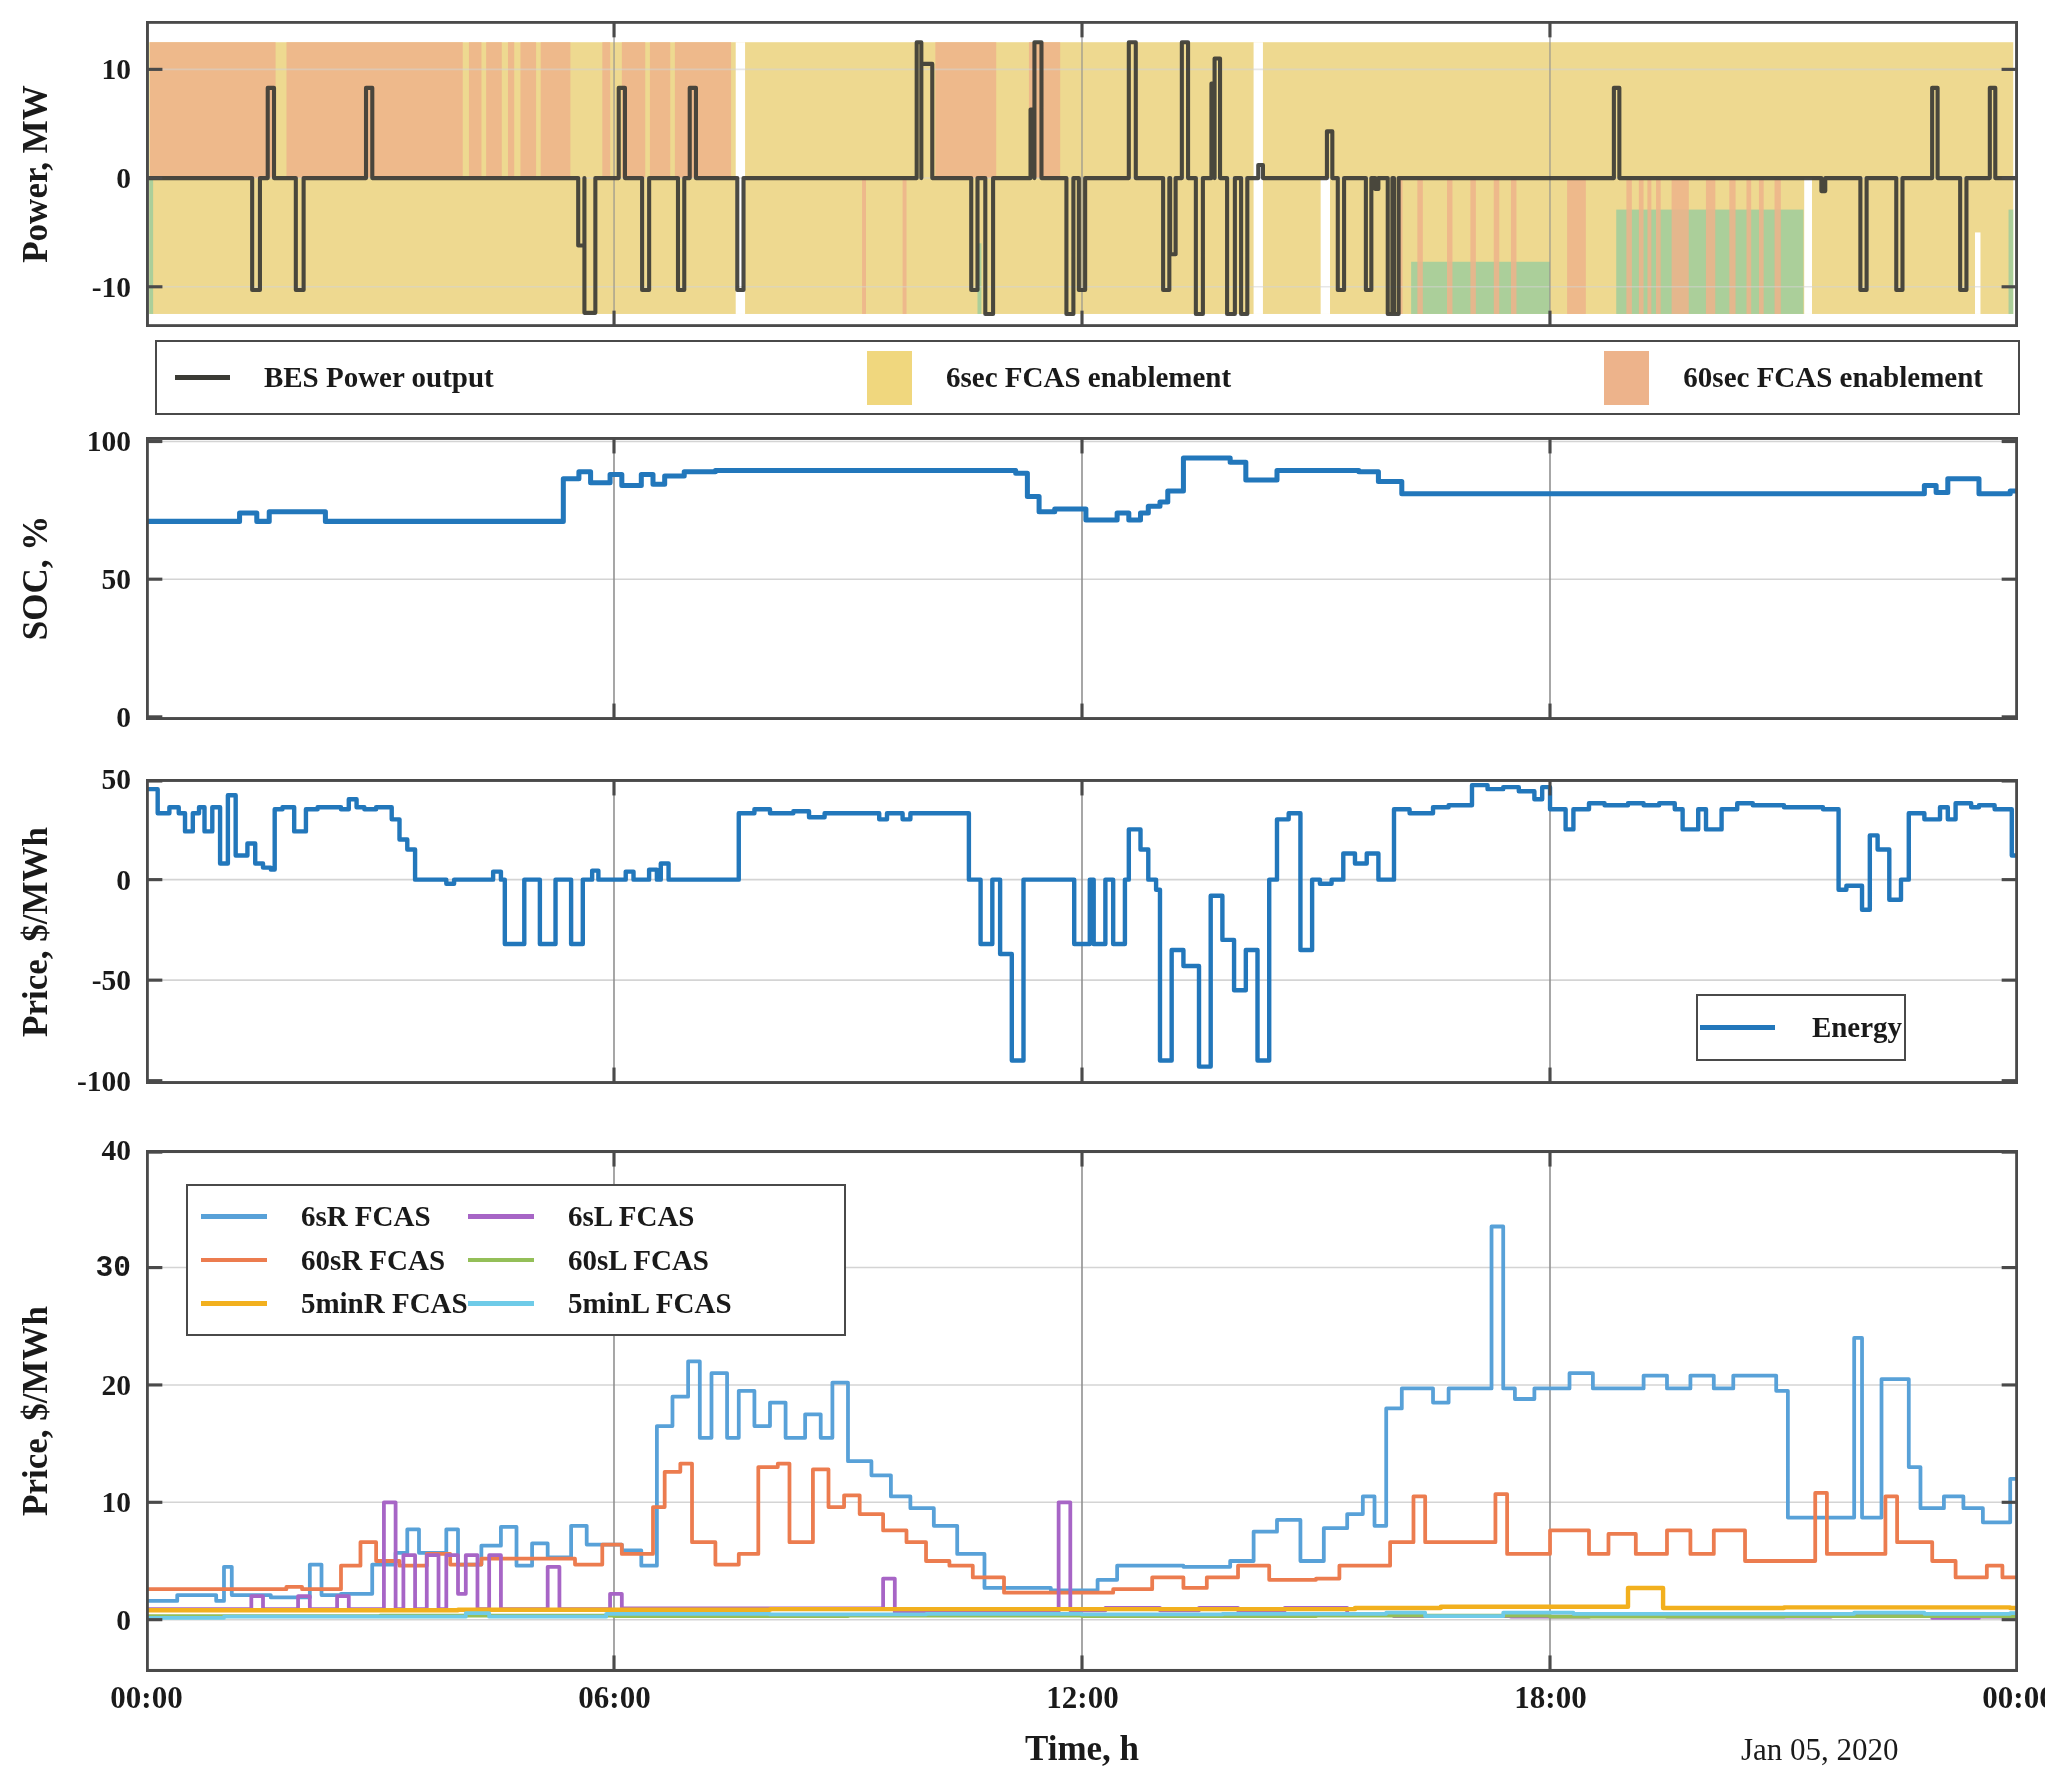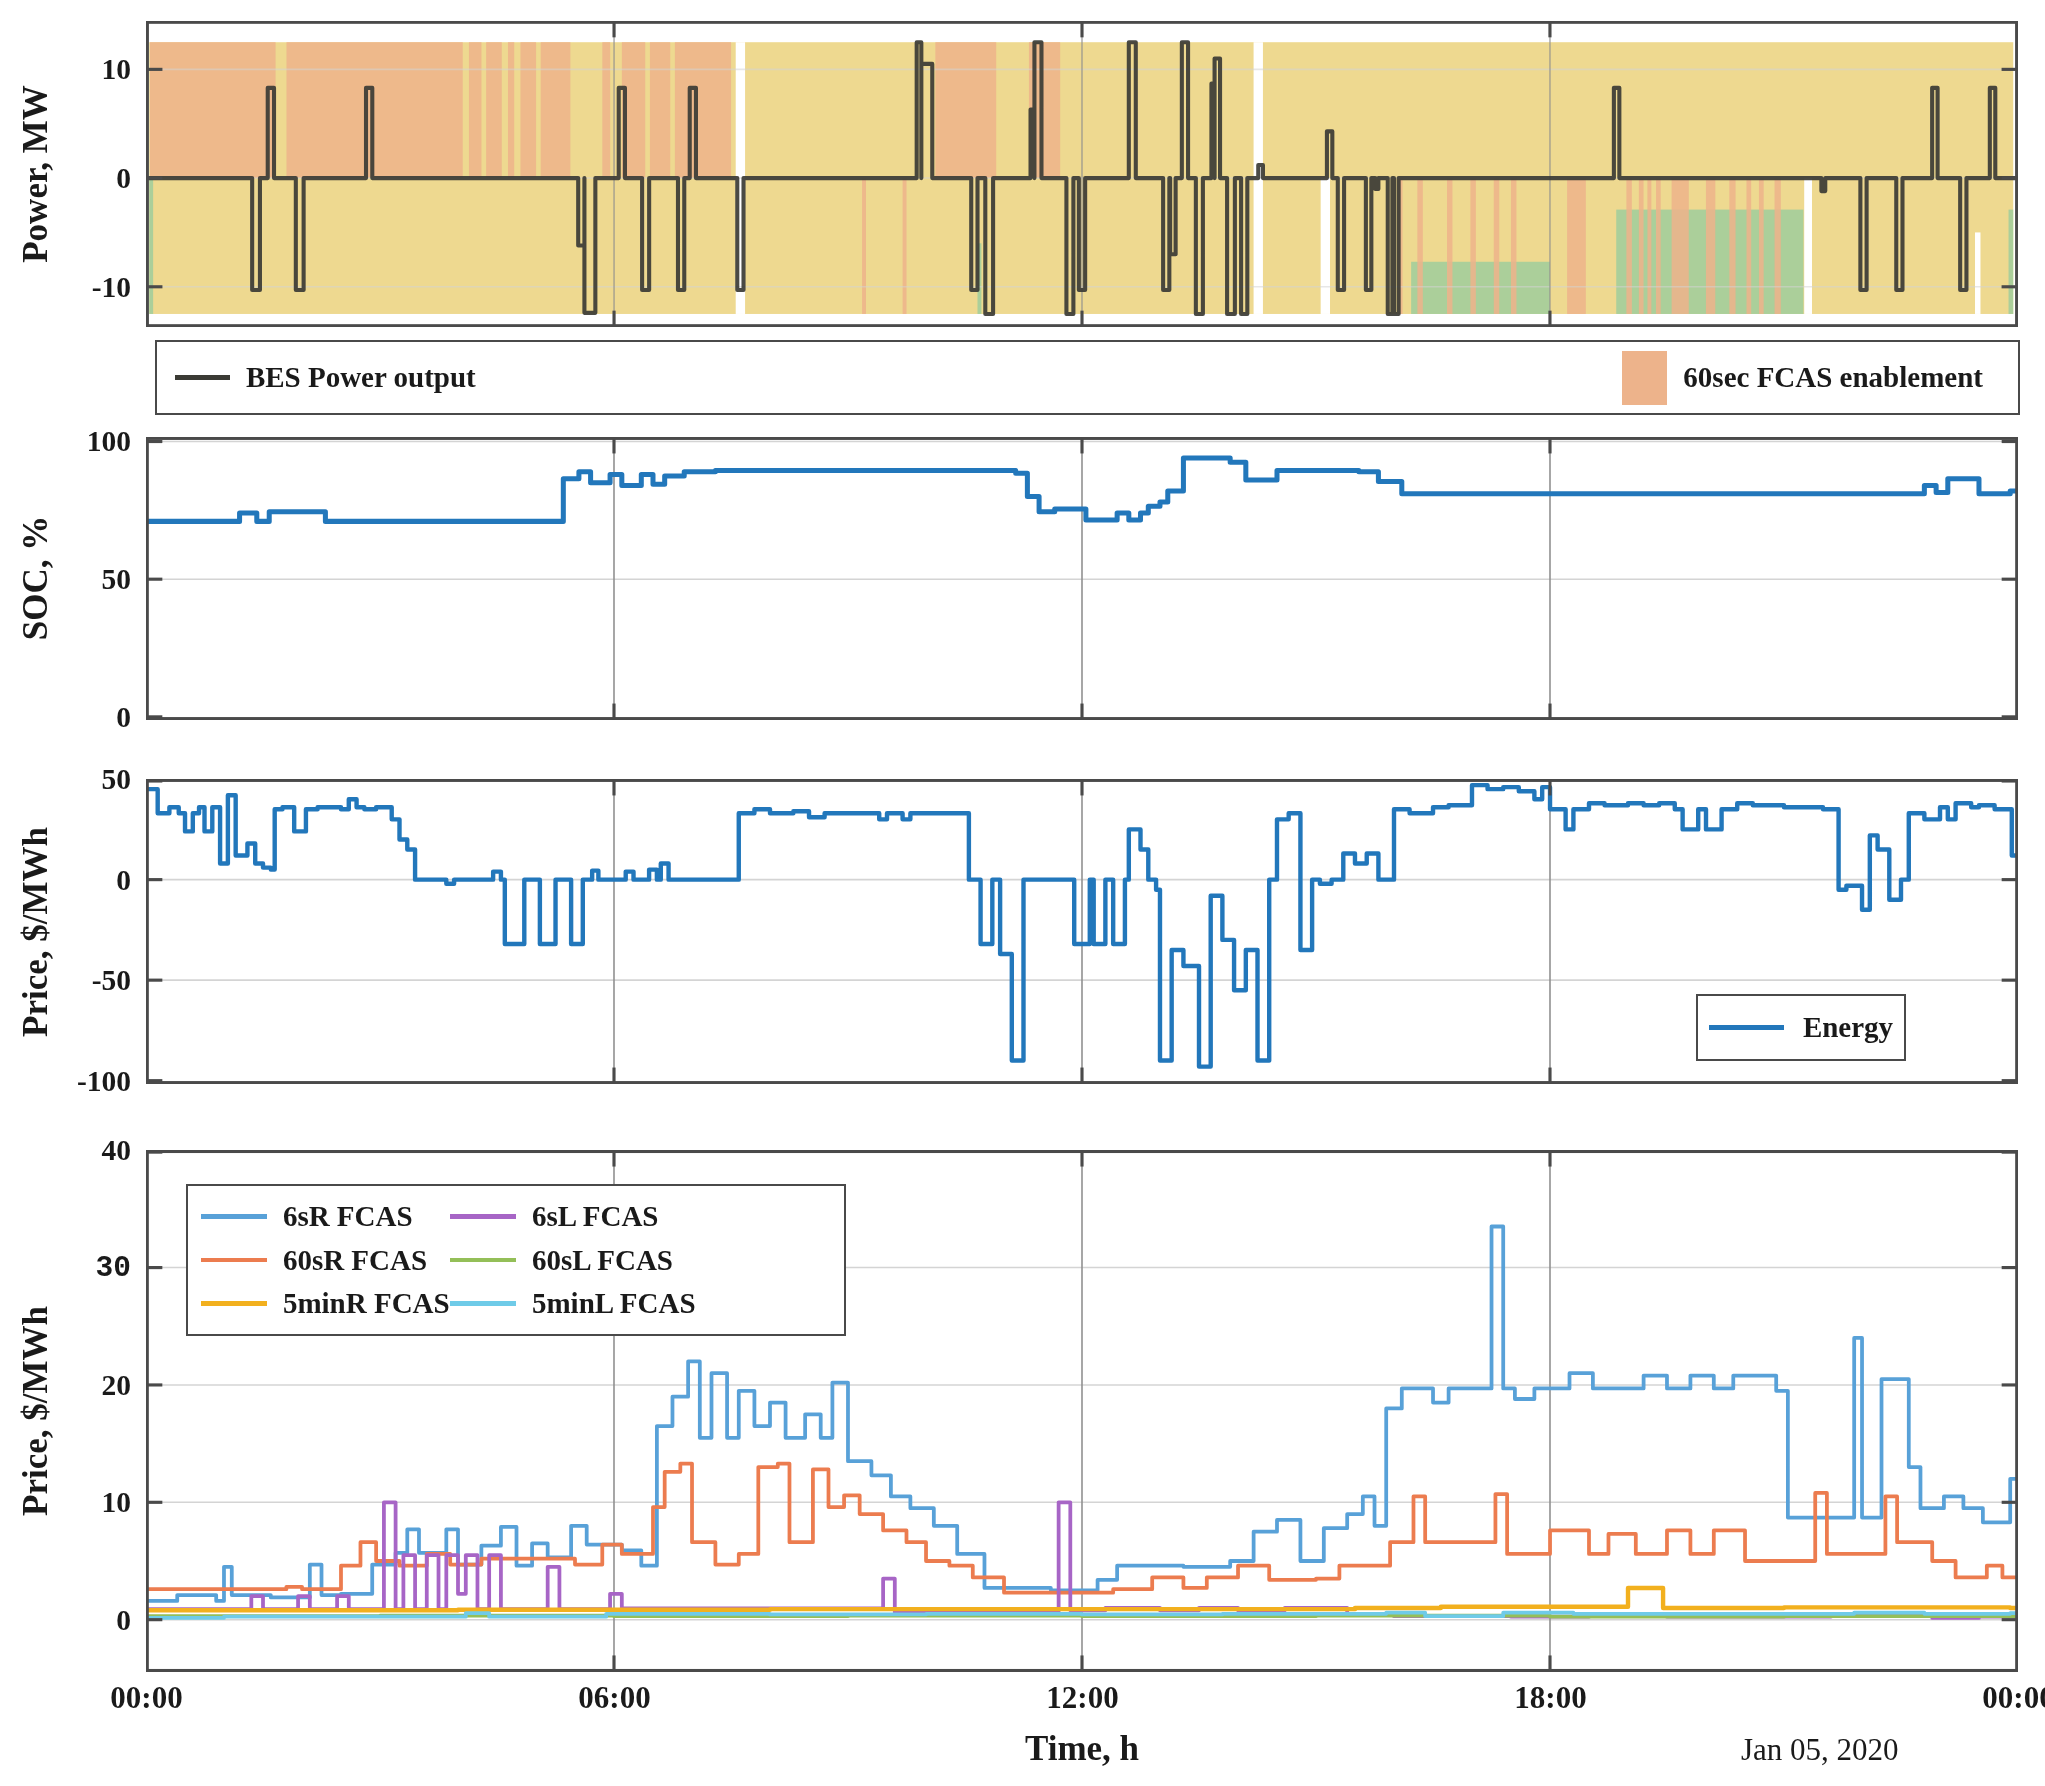--- a/index.html
+++ b/index.html
@@ -8,21 +8,21 @@
   .panel-svg{position:absolute;left:146px;}
   .ylab{position:absolute;white-space:nowrap;font-weight:bold;font-size:35px;
         transform:translate(-50%,-50%) rotate(-90deg);}
   .ytick{position:absolute;width:126px;text-align:right;font-weight:bold;font-size:29.5px;line-height:38px;}
   .xtick{position:absolute;width:151px;text-align:center;font-weight:bold;font-size:31px;line-height:38px;}
   .xlabel{position:absolute;font-weight:bold;font-size:35px;transform:translateX(-50%);white-space:nowrap;}
   .datelabel{position:absolute;font-weight:normal;font-size:31px;white-space:nowrap;}
   .legend-box{position:absolute;background:#ffffff;border:2.5px solid #4a4a4a;box-sizing:border-box;}
   #legend-power{display:flex;align-items:center;justify-content:space-between;padding:0 35px 0 17.6px;}
   .lg-item{display:flex;align-items:center;gap:16.3px;}
-  .lg-label{font-weight:bold;font-size:29px;white-space:nowrap;}
+  .lg-label{font-weight:bold;font-size:29px;white-space:nowrap;margin-left:18px;}
   .lg-line{width:55px;height:4.4px;}
   .lg-patch{width:45px;height:54px;}
   #legend-energy{display:flex;align-items:center;justify-content:center;gap:19px;}
   #legend-energy .lg-line{width:75px;height:5px;}
   #legend-fcas{display:grid;grid-auto-flow:column;grid-template-rows:repeat(3,1fr);
                grid-template-columns:1fr 1fr 1fr 1fr;align-items:center;padding:8.8px 12.6px;}
   #legend-fcas .lg-line{width:66px;height:4.4px;}
 </style>
 </head>
 <body>
@@ -175,20 +175,24 @@
       <line x1="2234.25" y1="0" x2="2234.25" y2="26" stroke="#4a4a4a" stroke-width="5"></line>
       <rect x="2" y="2" width="2975" height="826" fill="none" stroke="#4a4a4a" stroke-width="5"></rect>
     </svg>
 
   <div id="legend-power" class="legend-box" style="left:155px;top:340px;width:1865px;height:75px;">
       <div class="lg-item">
         <span class="lg-line" style="background: rgb(59, 59, 53);"></span>
         <span class="lg-label">BES Power output</span>
       </div>
       <div class="lg-item">
+        <span class="lg-patch" style="background: rgb(240, 215, 126);"></span>
+        <span class="lg-label">6sec FCAS enablement</span>
+      </div>
+      <div class="lg-item">
         <span class="lg-patch" style="background: rgb(237, 179, 139);"></span>
         <span class="lg-label">60sec FCAS enablement</span>
       </div>
     </div>
 
   <div id="legend-energy" class="legend-box" style="left:1696px;top:994px;width:210px;height:67px;">
     <span class="lg-line" id="energy-legend-line" style="background: rgb(34, 119, 187);"></span>
     <span class="lg-label">Energy</span>
   </div>
 

